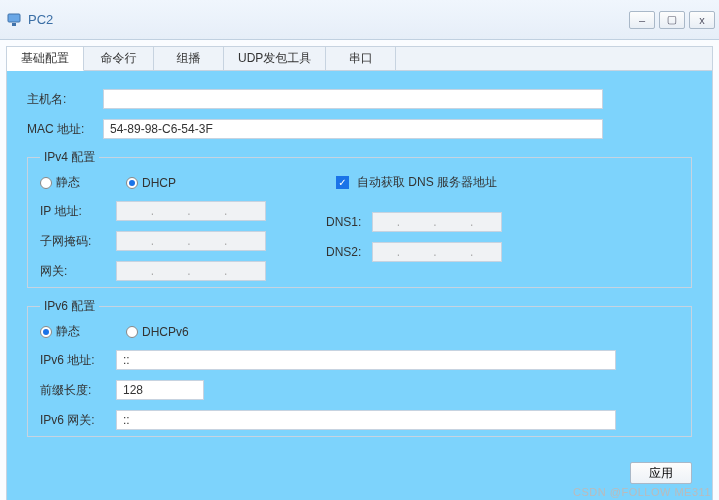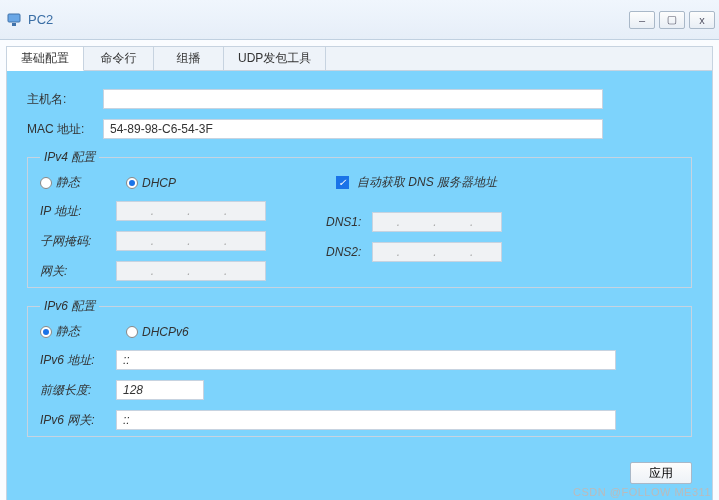--- a/index.html
+++ b/index.html
@@ -102,21 +102,20 @@
   }
   .inp.wide { width: 500px; }
   .inp.ip { width: 150px; text-align:center; color:#aaa; letter-spacing:4px; background:#f0f2f4;}
   .inp.ip2 { width: 130px; text-align:center; color:#aaa; letter-spacing:4px; background:#f0f2f4;}
   .inp.v6 { width: 500px; }
   .inp.small { width: 88px; }
   fieldset {
     border:1px solid #c7d3e0;
     margin: 4px 0 10px 0;
     padding: 8px 12px 4px 12px;
-    font-style: italic;
   }
   legend {
     padding: 0 4px;
     color:#333;
   }
   .radio-row {
     display:flex;
     margin-bottom: 10px;
     gap: 0;
   }
@@ -199,20 +198,21 @@
 </div>
 
 <div class="content">
   <div class="panel">
 
     <div class="tabs">
       <div class="tab active">基础配置</div>
       <div class="tab">命令行</div>
       <div class="tab">组播</div>
       <div class="tab">UDP发包工具</div>
+      <div class="tab">串口</div>
     </div>
 
     <div class="body">
 
       <div class="row" style="margin-top:6px">
         <span class="lbl">主机名:</span>
         <input class="inp wide" value="" style="">
       </div>
 
       <div class="row">

